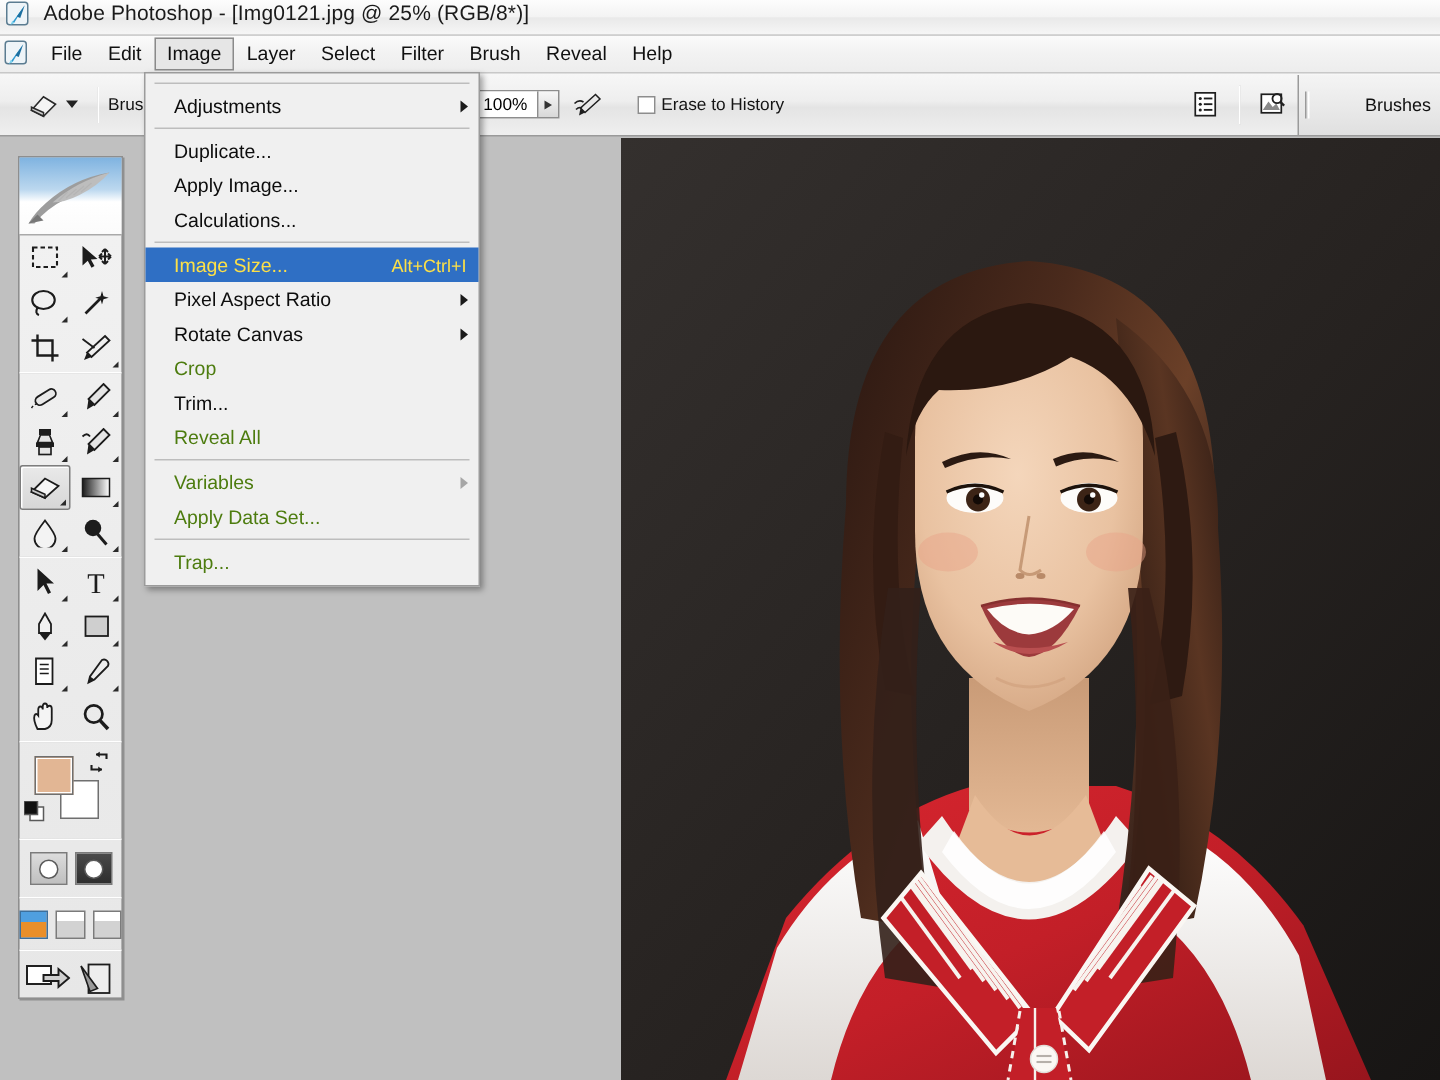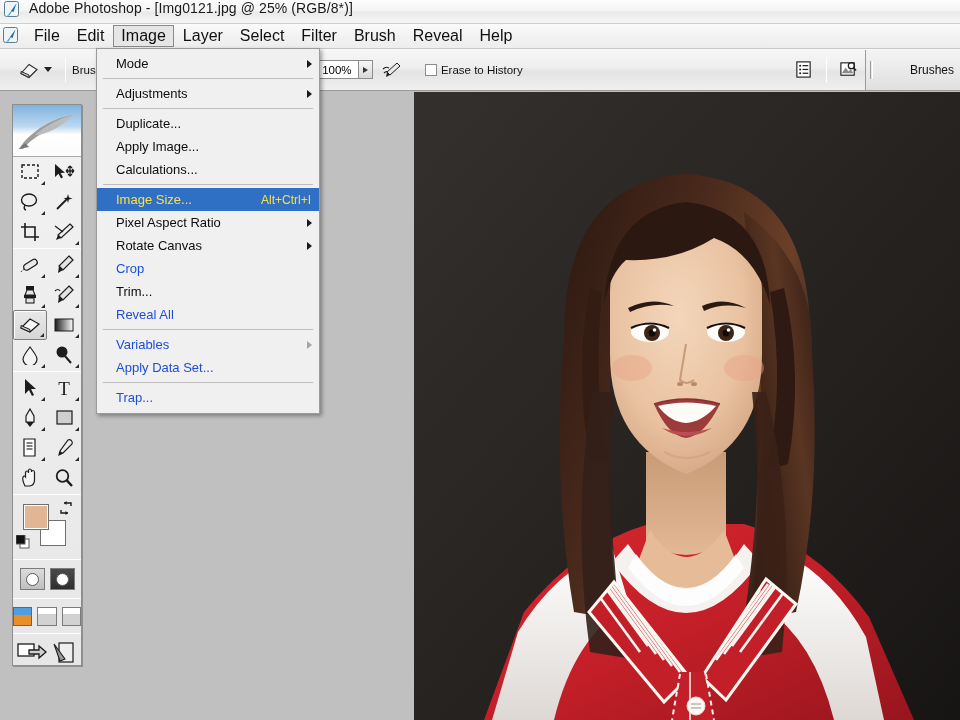--- a/index.html
+++ b/index.html
@@ -31,21 +31,21 @@
 
   
   #menubar {
     position: absolute; left: 0; top: 24px; width: 960px; height: 25px;
     background: linear-gradient(to bottom, #fbfbfb 0%, #f2f2f2 50%, #ededed 100%);
     border-bottom: 1px solid #c8c8c8;
     display: flex; align-items: center;
   }
   .menu-logo { width: 20px; height: 20px; margin: 0 4px 0 2px; flex: 0 0 auto; }
   .menu-item {
-    font-size: 16px; color: #101010; padding: 2px 7px; margin-right: 1px;
+    font-size: 13px; color: #101010; padding: 2px 7px; margin-right: 1px;
     border: 1px solid transparent; line-height: 16px; cursor: default;
     white-space: nowrap;
   }
   .menu-item.active {
     border: 1px solid #8a8a8a;
     background: #e6e6e6;
   }
 
   
   #optionsbar {
@@ -178,21 +178,21 @@
     border: 1px solid #9b9b9b;
     box-shadow: 2px 2px 4px rgba(0,0,0,.35);
     padding: 3px 0 4px 0;
     z-index: 50;
   }
   .mrow {
     position: relative; height: 23px; display: flex; align-items: center;
     padding-left: 19px; padding-right: 8px; font-size: 13px; color: #0d0d0d;
     cursor: default; white-space: nowrap;
   }
-  .mrow.disabled { color: #1d4ed8; }
+  .mrow.disabled { color: #4d7c0f; }
   .mrow.hl { background: #2f6fc4; color: #fde047; }
   .mrow .accel { margin-left: auto; font-size: 12px; padding-left: 24px; }
   .mrow .sub {
     position: absolute; right: 7px; top: 50%; margin-top: -4px;
     width: 0; height: 0; border-top: 4px solid transparent;
     border-bottom: 4px solid transparent; border-left: 5px solid #1a1a1a;
   }
   .mrow.disabled .sub { border-left-color: #a6a6a6; }
   .msep { height: 1px; background: #bdbdbd; margin: 3px 6px 3px 6px; }
 </style>
@@ -679,24 +679,20 @@
       <span>
         <svg width="26" height="24" viewBox="0 0 26 24">
           <rect x="8" y="2" width="14" height="19" fill="#eee" stroke="#1c1c1c" stroke-width="1.2"></rect>
           <path d="M3 3 L14 18 L9 20 Z" fill="#9a9a9a" stroke="#1c1c1c" stroke-width="1.1"></path>
         </svg>
       </span>
     </div>
   </div>
 
   <div id="image-menu">
-    <div class="mrow">
-      <span>Mode</span>
-      <span class="sub"></span>
-    </div>
     <div class="msep"></div>
     <div class="mrow">
       <span>Adjustments</span>
       <span class="sub"></span>
     </div>
     <div class="msep"></div>
     <div class="mrow">
       <span>Duplicate...</span>
     </div>
     <div class="mrow">

